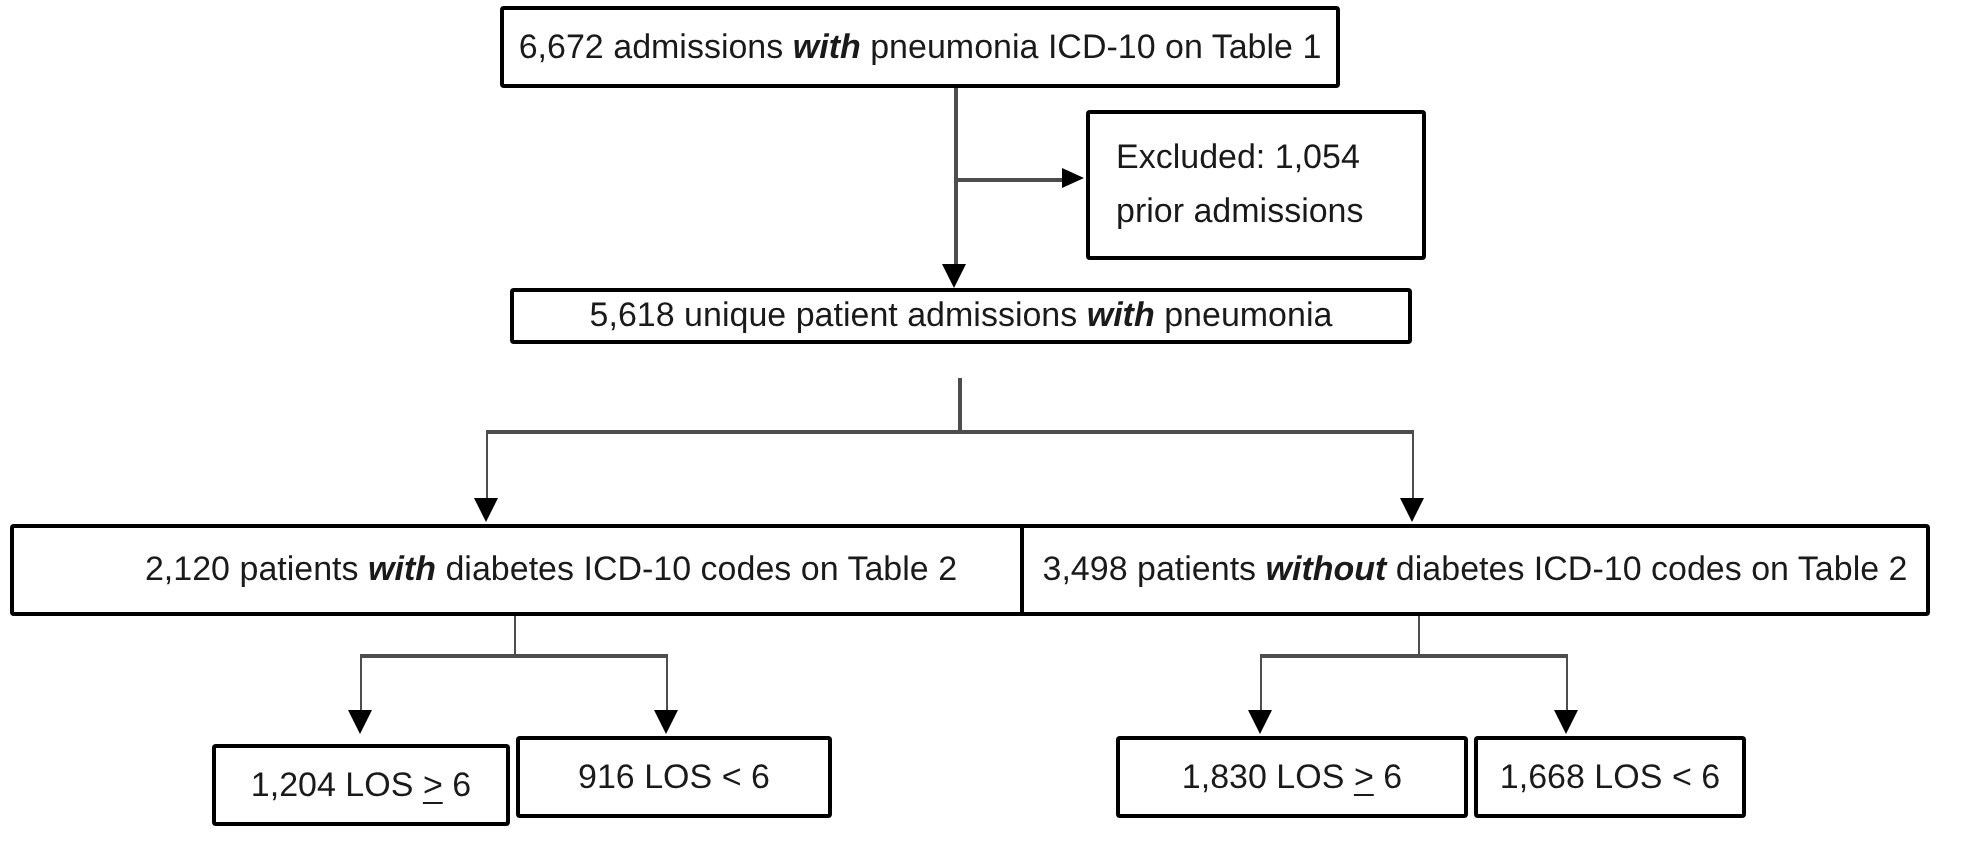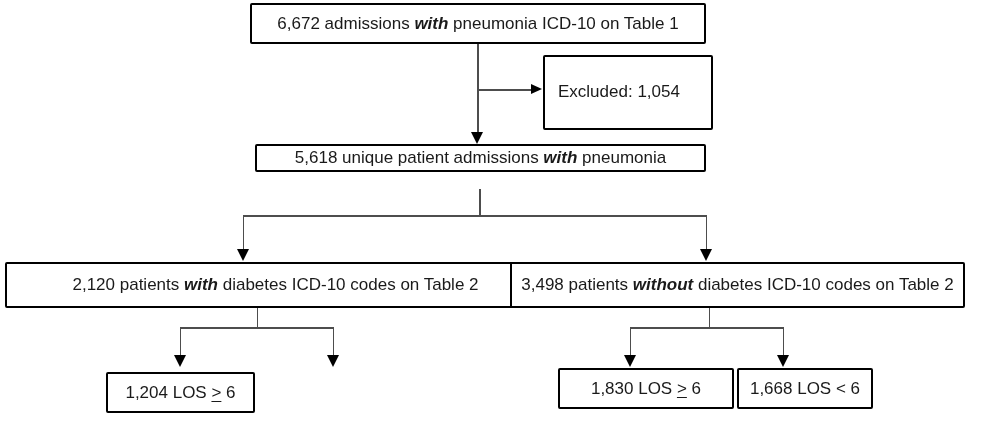--- a/index.html
+++ b/index.html
@@ -76,44 +76,48 @@
   <div class="line vl" style="left:332.5px;top:327px;height:28px"></div>
   <div class="arr-d" style="left:327px;top:355px"></div>
 
   <div class="line vl" style="left:708.5px;top:308px;height:20px"></div>
   <div class="line hl" style="left:629.5px;top:327px;width:154px"></div>
   <div class="line vl" style="left:629.5px;top:327px;height:28px"></div>
   <div class="arr-d" style="left:624px;top:355px"></div>
   <div class="line vl" style="left:782.5px;top:327px;height:28px"></div>
   <div class="arr-d" style="left:777px;top:355px"></div>
 
-  <div class="node" style="left:250px;top:3px;width:456px;height:41px">
+  <div class="node" style="left:250px;top:3px;width:420px;height:41px">
     <div><span>6,672 admissions </span><span class="bi">with</span><span> pneumonia ICD-10 on Table 1</span></div>
   </div>
 
   <div class="node excl" style="left:543px;top:55px;width:170px;height:75px">
     <div>Excluded: 1,054</div>
+    <div>prior admissions</div>
   </div>
 
   <div class="node" style="left:255px;top:144px;width:451px;height:28px">
     <div><span>5,618 unique patient admissions </span><span class="bi">with</span><span> pneumonia</span></div>
   </div>
 
   <div class="node" style="left:5px;top:262px;width:541px;height:46px">
     <div><span>2,120 patients </span><span class="bi">with</span><span> diabetes ICD-10 codes on Table 2</span></div>
   </div>
 
   <div class="node" style="left:510px;top:262px;width:455px;height:46px">
     <div><span>3,498 patients </span><span class="bi">without</span><span> diabetes ICD-10 codes on Table 2</span></div>
   </div>
 
   <div class="node" style="left:106px;top:372px;width:149px;height:41px">
     <div><span>1,204 LOS </span><span class="geq">&gt;</span><span> 6</span></div>
   </div>
 
+  <div class="node" style="left:258px;top:368px;width:158px;height:41px">
+    <div><span>916 LOS </span><span>&lt;</span><span> 6</span></div>
+  </div>
 
   <div class="node" style="left:558px;top:368px;width:176px;height:41px">
     <div><span>1,830 LOS </span><span class="geq">&gt;</span><span> 6</span></div>
   </div>
 
   <div class="node" style="left:737px;top:368px;width:136px;height:41px">
     <div><span>1,668 LOS </span><span>&lt;</span><span> 6</span></div>
   </div>
 
 </div>

